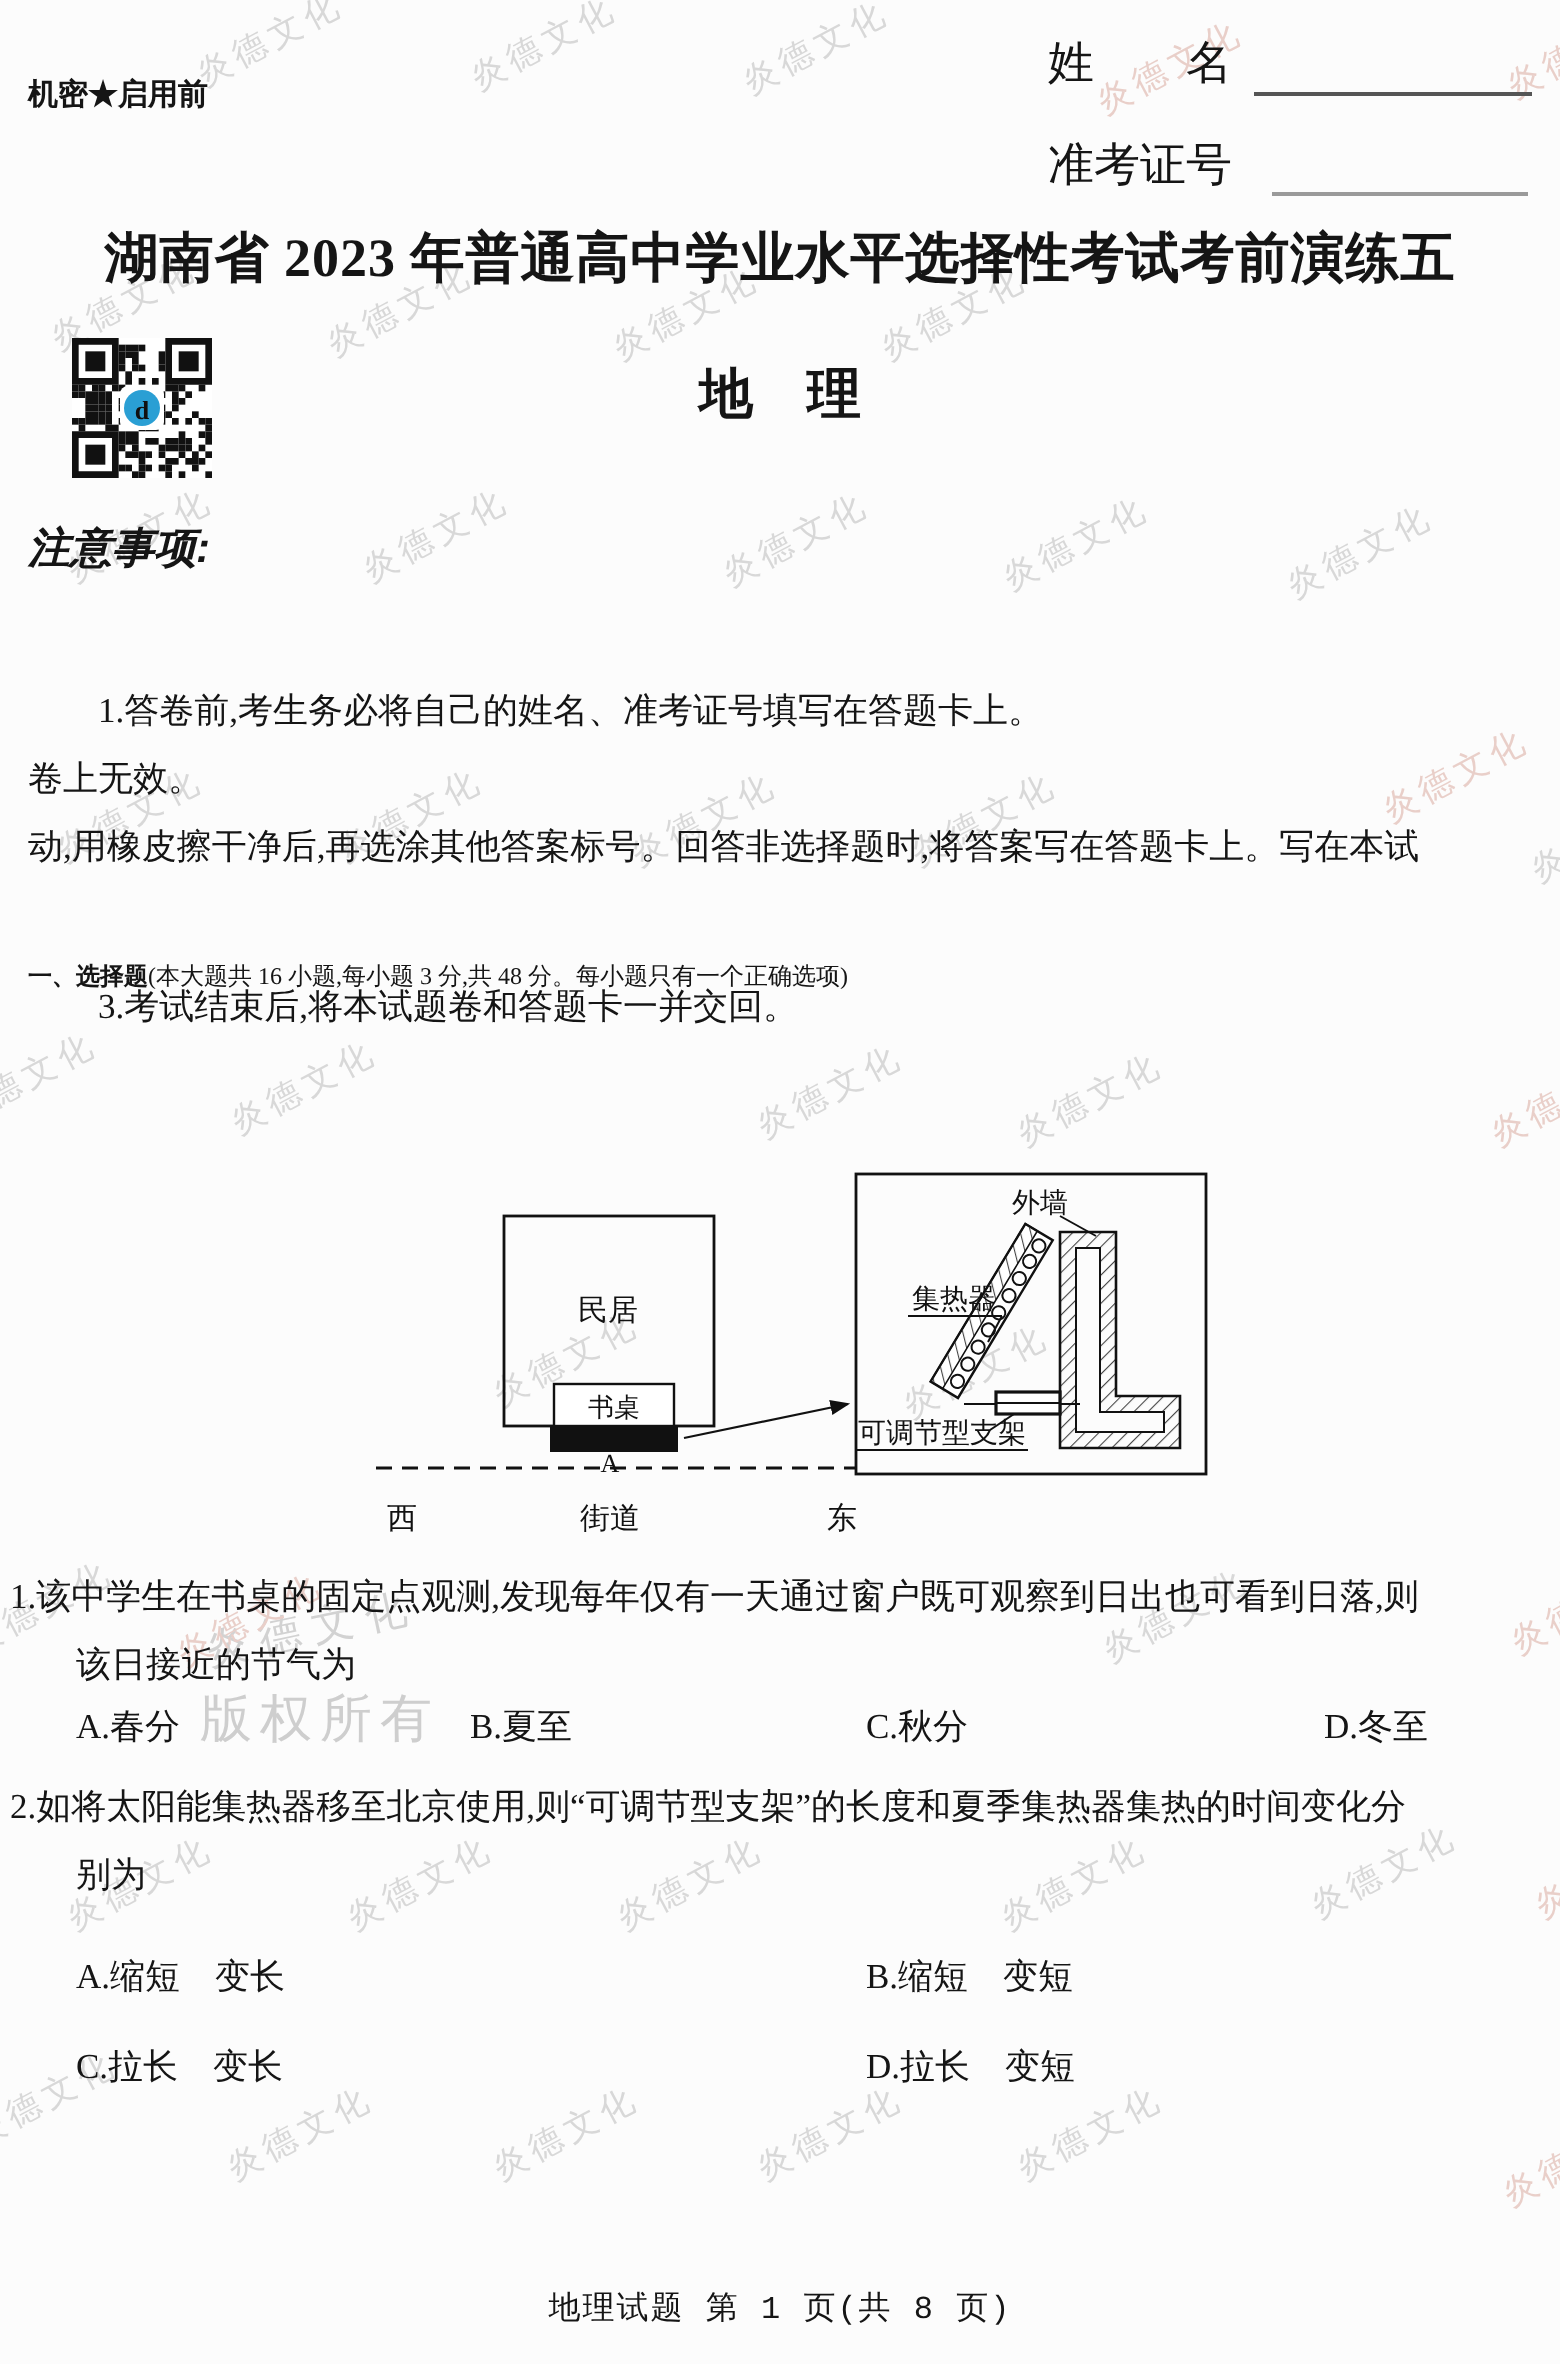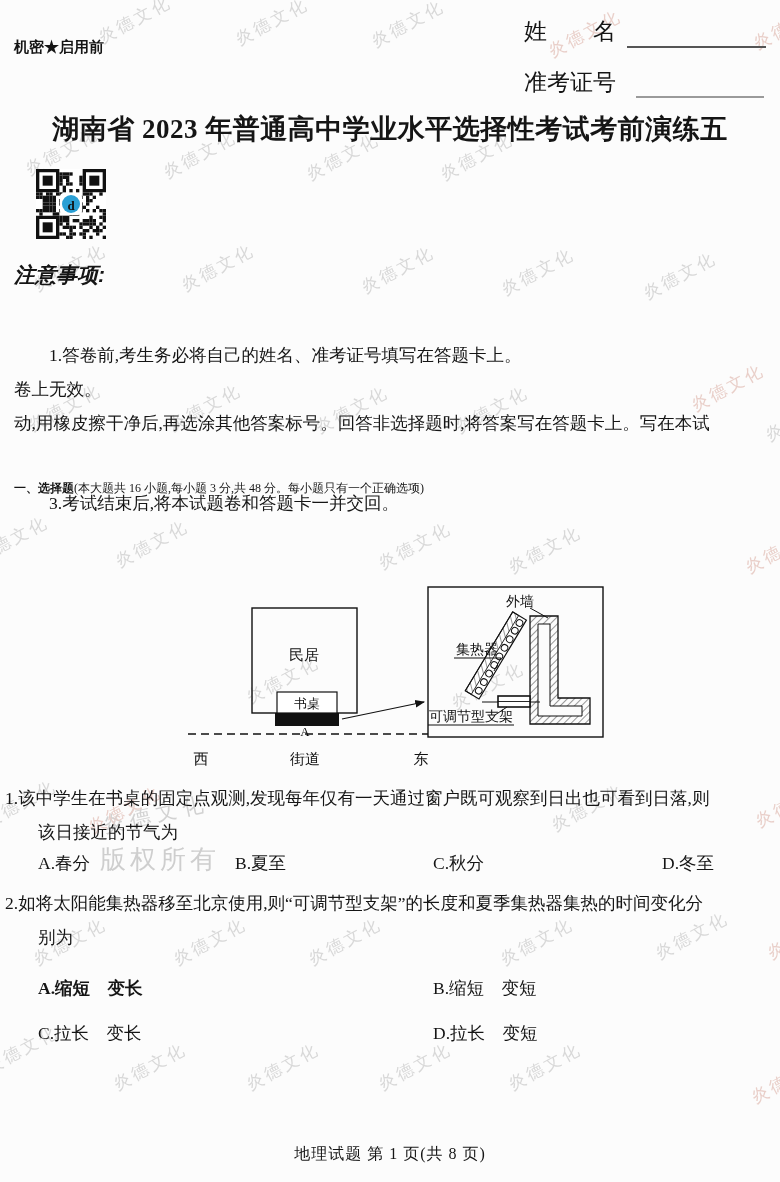--- a/index.html
+++ b/index.html
@@ -32,26 +32,26 @@
   #section-head{height:34px;line-height:34px;white-space:nowrap;}
   #section-head .lbl{font-weight:bold;}
   #intro{left:14px;top:505px;width:760px;font-size:17.5px;}
   #diagram{left:150px;top:578px;width:480px;height:200px;}
   #q1{left:5px;top:781px;width:772px;font-size:17.5px;}
   #q1 .opts{position:relative;height:40px;}
   #q1 .opt{position:absolute;top:2px;white-space:nowrap;}
   #q1 .opt.o0{left:33px;} #q1 .opt.o1{left:230px;} #q1 .opt.o2{left:428px;} #q1 .opt.o3{left:657px;}
   #q2{left:5px;top:886px;width:772px;font-size:17.5px;height:170px;}
   #q2 .opt{position:absolute;white-space:nowrap;}
-  #q2 .oA{left:33px;top:90px;font-weight:bold;} #q2 .oB{left:428px;top:90px;}
+  #q2 .oA{left:33px;top:90px;} #q2 .oB{left:428px;top:90px;}
   #q2 .oC{left:33px;top:135px;} #q2 .oD{left:428px;top:135px;}
   #passage{left:8px;top:1016px;width:766px;font-size:17.5px;}
   #passage .ln{height:43px;line-height:43px;}
   #passage .ln.ind{padding-left:44px;}
-  #footer{left:0;right:0;top:1144px;text-align:center;font-size:16px;letter-spacing:1px;}
+  #footer{left:0;right:0;top:1144px;text-align:center;font-size:16px;letter-spacing:1px;font-family:Liberation Mono, monospace;}
   svg text{font-family:"Liberation Serif",serif;fill:#111;}
 </style>
 </head>
 <body>
 
 <div class="page">
 
   <div class="wm-layer" id="wm-layer">
     <span class="wm-copy1">炎德文化</span>
     <span class="wm-copy2">版权所有</span>
@@ -261,20 +261,21 @@
           <path d="M46.66666666666667,0h23.333333333333336v23.333333333333336h-23.333333333333336Z M50.00000000000001,3.3333333333333335h16.666666666666668v16.666666666666668h-16.666666666666668Z" fill="#111" fill-rule="evenodd"></path>
           <rect x="53.333333333333336" y="6.666666666666667" width="10" height="10" fill="#111"></rect>
           <path d="M0,46.66666666666667h23.333333333333336v23.333333333333336h-23.333333333333336Z M3.3333333333333335,50.00000000000001h16.666666666666668v16.666666666666668h-16.666666666666668Z" fill="#111" fill-rule="evenodd"></path>
           <rect x="6.666666666666667" y="53.333333333333336" width="10" height="10" fill="#111"></rect>
         </g>
       <rect x="24" y="24" width="22" height="22" rx="4" fill="#fff"></rect>
       <circle cx="35" cy="35" r="9" fill="#2a9fd4"></circle>
       <text x="35" y="40.5" text-anchor="middle" font-size="13" font-weight="bold" fill="#fff" font-family="Liberation Sans, sans-serif">d</text>
     </svg>
 
+    <div class="abs" id="subject">地　理</div>
 
     <div class="abs" id="notice">
       <span class="ln head hei">注意事项:</span>
       <span class="ln ind">1.答卷前,考生务必将自己的姓名、准考证号填写在答题卡上。</span>
       <span class="ln">卷上无效。</span>
       <span class="ln">动,用橡皮擦干净后,再选涂其他答案标号。回答非选择题时,将答案写在答题卡上。写在本试</span>
       <span class="ln ind">3.考试结束后,将本试题卷和答题卡一并交回。</span>
     </div>
 
     <div class="abs" id="section-block">

